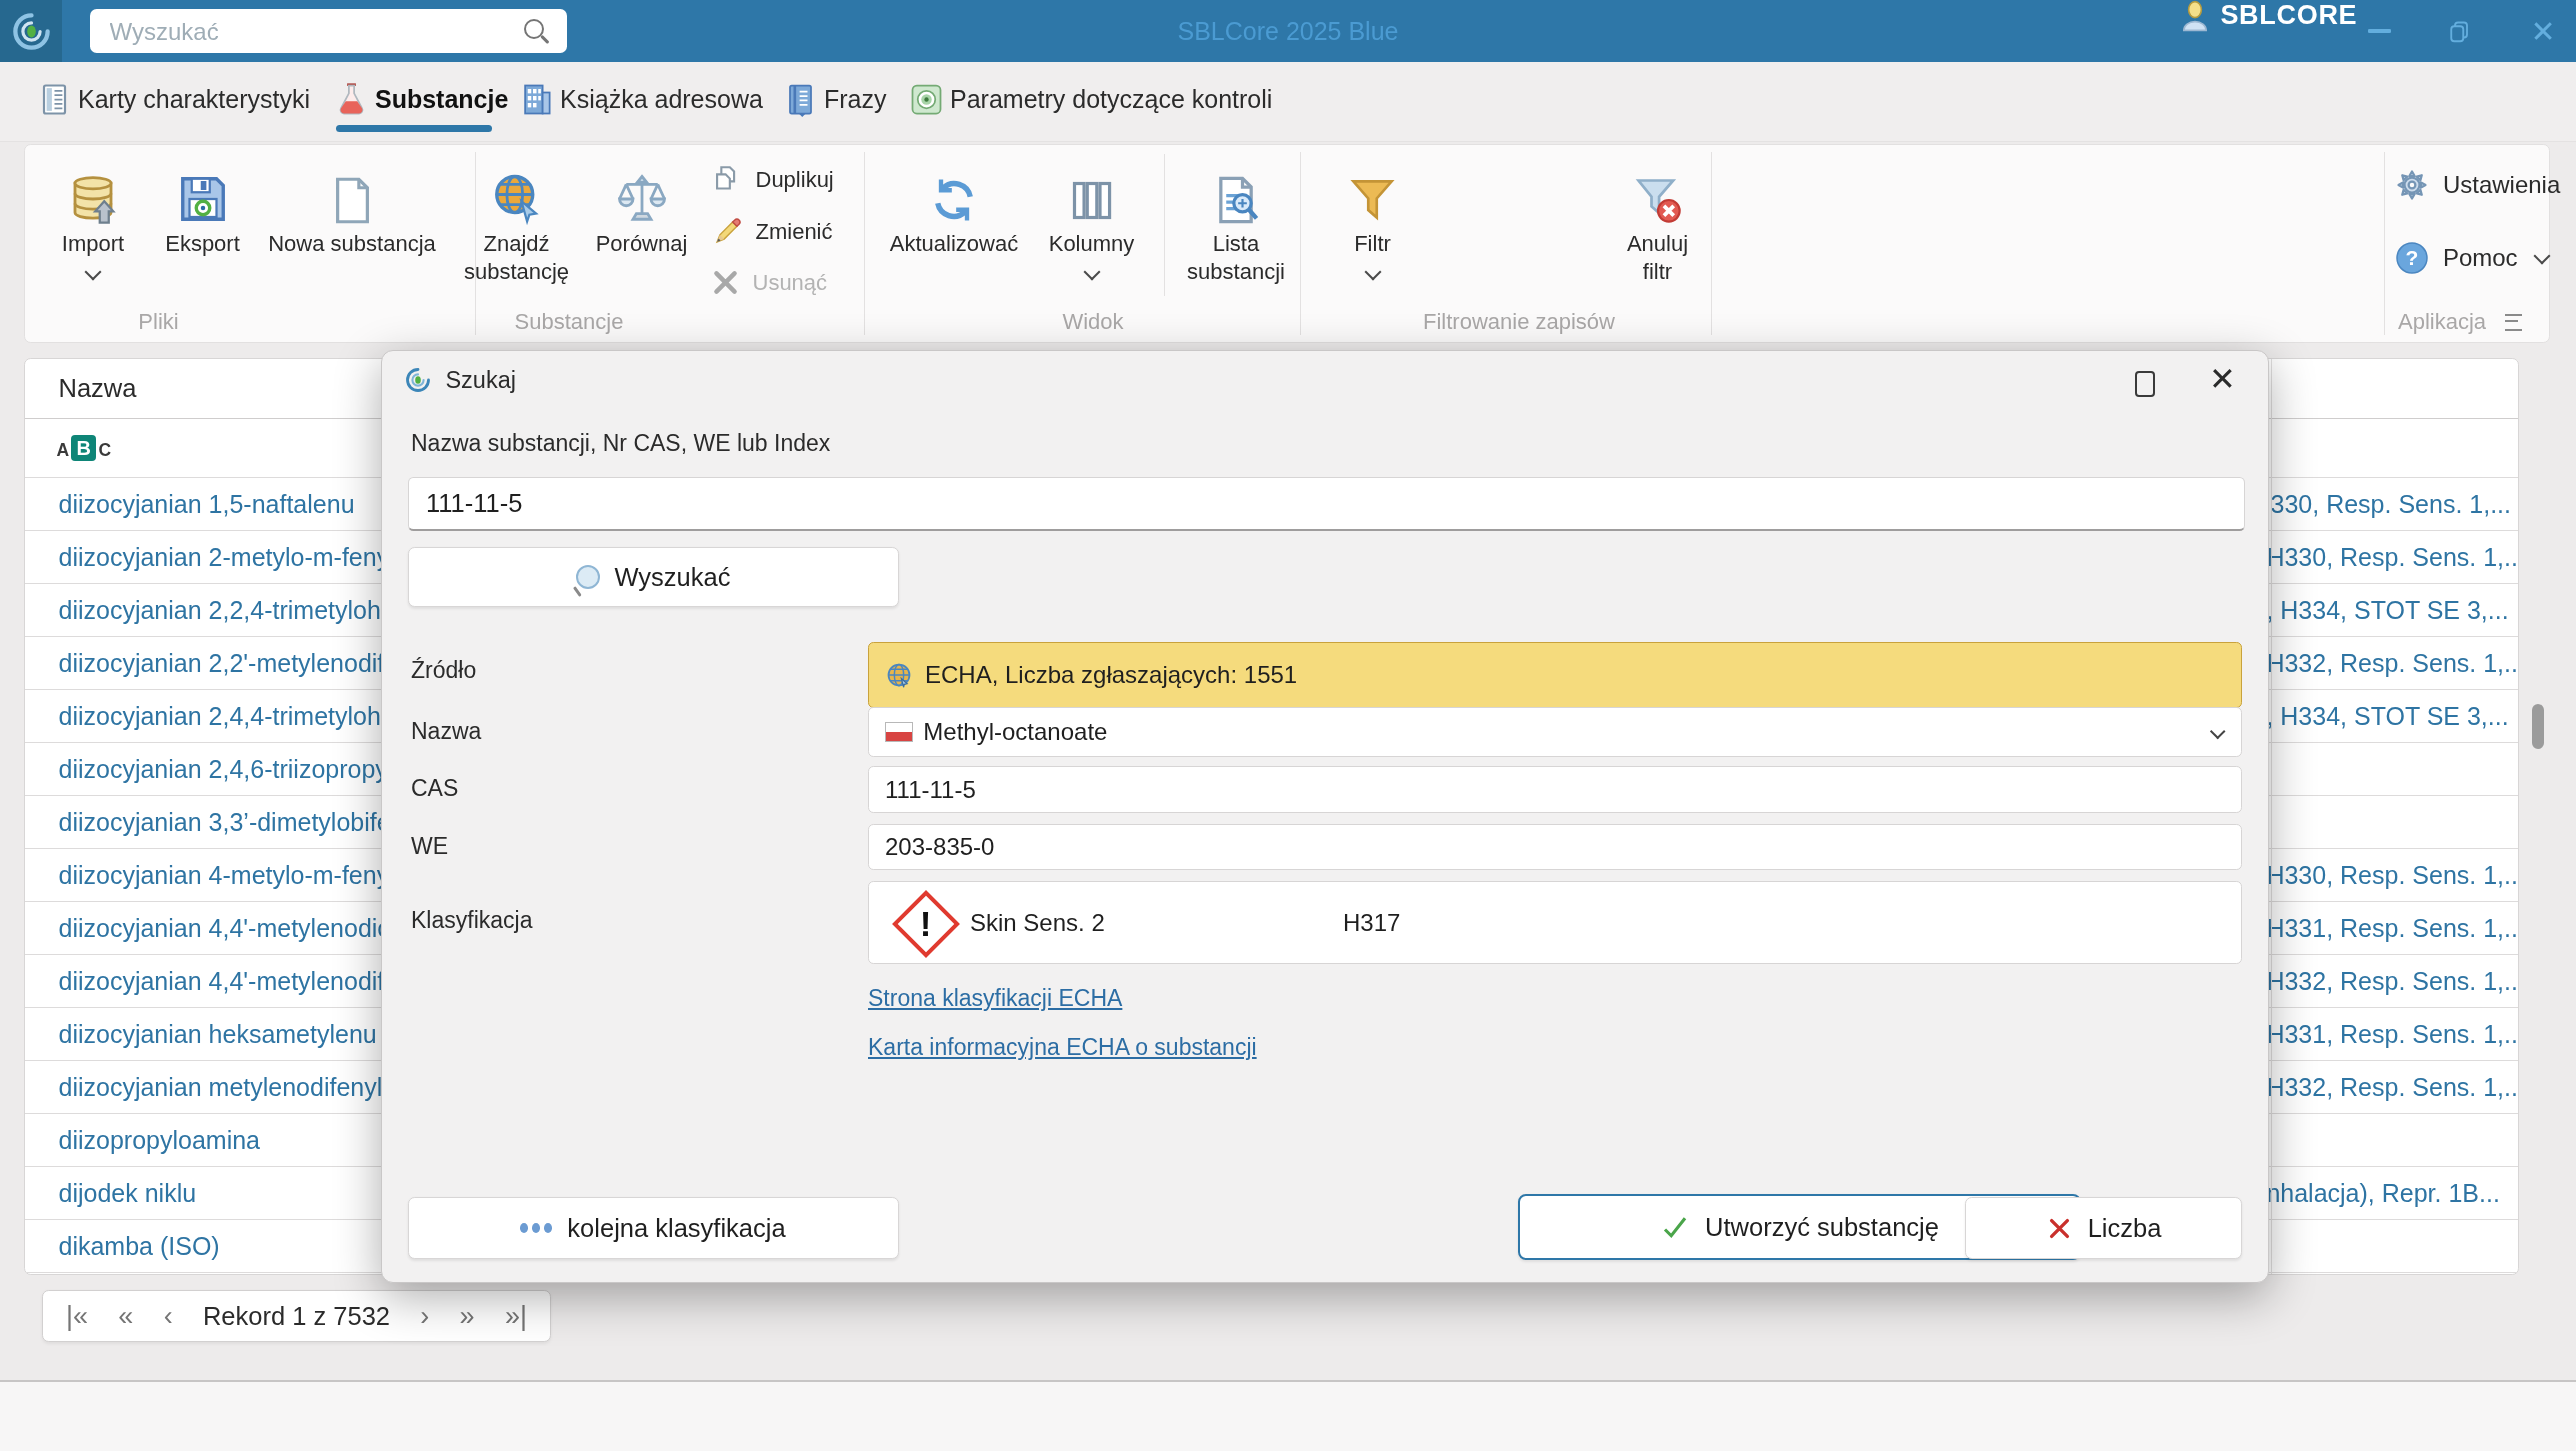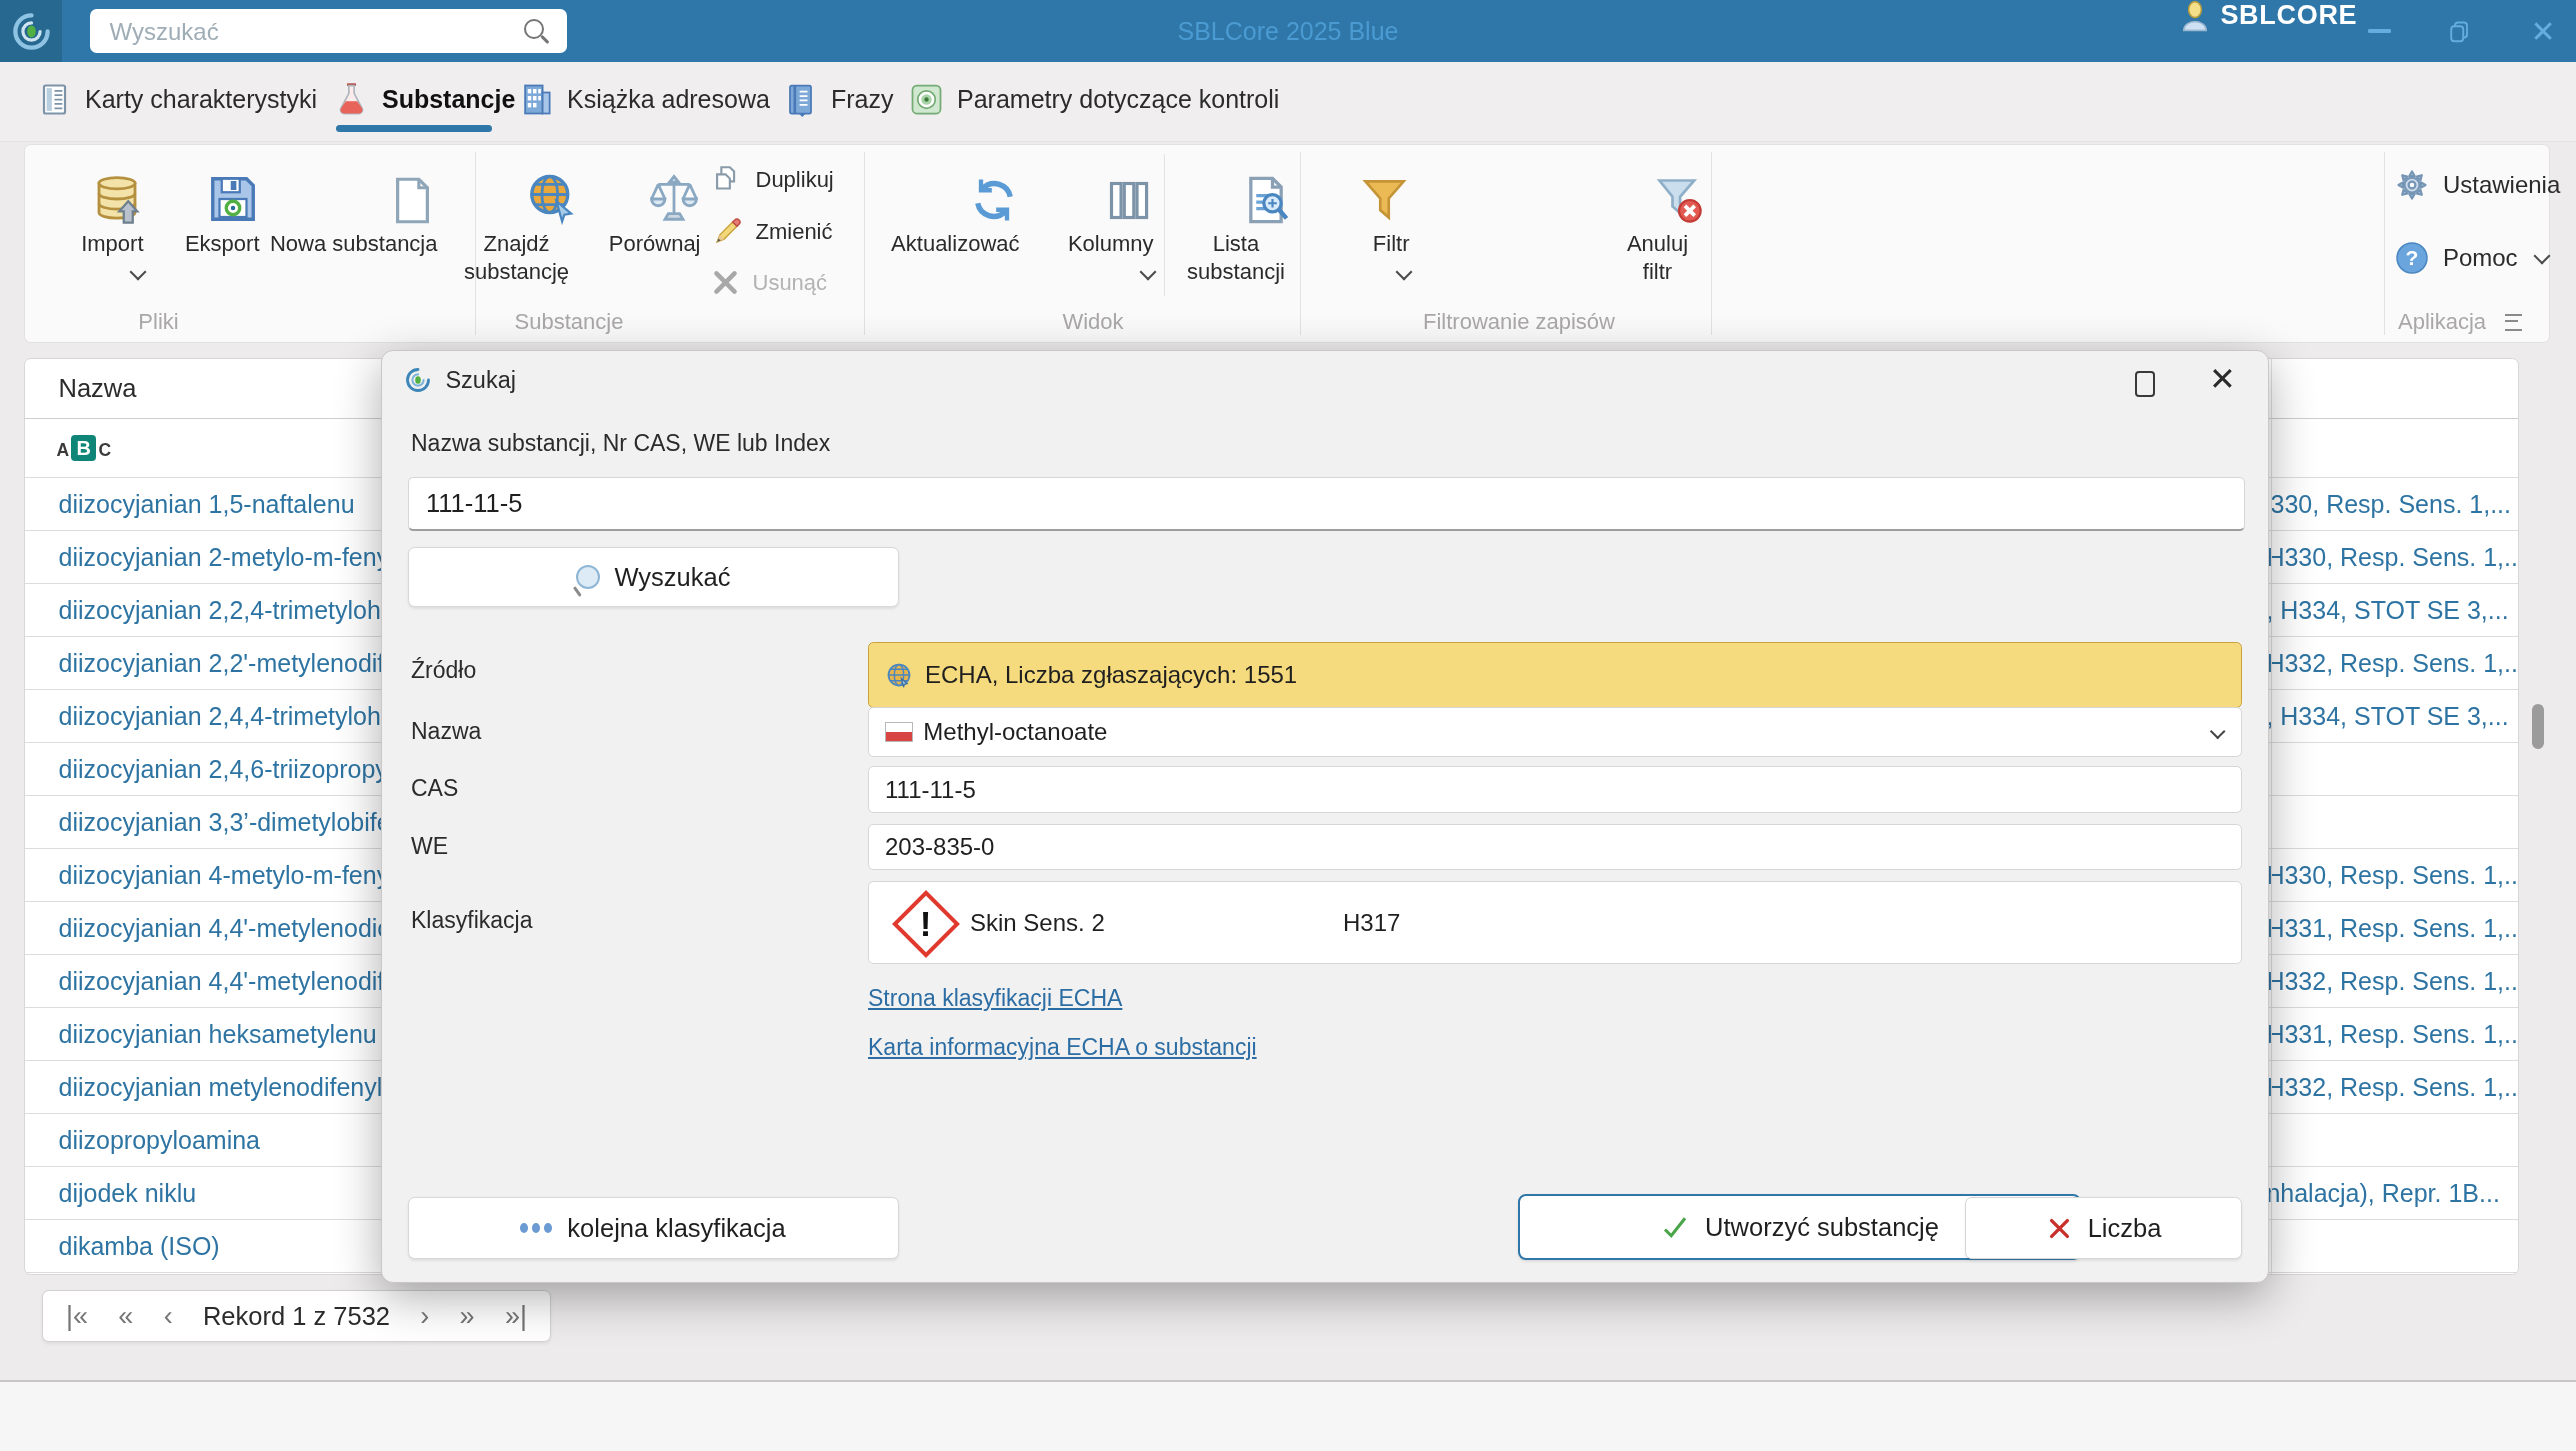--- a/index.html
+++ b/index.html
@@ -21,30 +21,30 @@
   .wtitle{position:absolute;left:0;right:0;top:0;height:62px;line-height:62px;text-align:center;
           color:#4b9bd2;font-size:25px;pointer-events:none}
   .account{position:absolute;left:2179px;top:0;height:62px;display:flex;align-items:flex-start;gap:9.4px;
            color:#fff;font-weight:bold;font-size:27px;letter-spacing:0.7px}
   .win-btn{position:absolute;top:0;height:62px;width:60px;display:flex;align-items:center;justify-content:center;color:#63aede}
   .minbar{width:23px;height:3.4px;background:#63aede;border-radius:1.3px}
   .closex{font-size:30px;font-weight:300}
 
   
   .tabbar{position:absolute;top:62px;left:0;width:100%;height:79px;background:#f0eeee;border-bottom:1.3px solid #e4e2e2}
-  .tab{position:absolute;top:0;height:75px;display:flex;align-items:center;gap:13px;font-size:25px;color:#2b2b2b}
+  .tab{position:absolute;top:0;height:75px;display:flex;align-items:center;gap:6px;font-size:25px;color:#2b2b2b}
   .tab.active{font-weight:bold;color:#111}
   .tab-underline{position:absolute;left:336px;top:63px;width:156px;height:7.4px;border-radius:4px;background:#2e77a8}
 
   
   .ribbon{position:absolute;left:23.5px;top:144px;width:2524px;height:197px;background:#fbfafa;
           border:0.7px solid #e2e0e0;border-radius:6.7px}
   .rsep{position:absolute;top:6.7px;height:183px;width:1.3px;background:#e3e1e1}
   .rsep.short{top:9.4px;height:142px}
-  .rbtn{position:absolute;top:8px;display:flex;flex-direction:column;align-items:flex-end;
+  .rbtn{position:absolute;top:8px;display:flex;flex-direction:column;align-items:center;
         font-size:22px;color:#2b2b2b;text-align:center;line-height:28px}
   .ric{height:73px;display:flex;align-items:flex-end;justify-content:center;padding-bottom:4px}
   .chev{width:10px;height:10px;border-right:2.7px solid #4a4a4a;border-bottom:2.7px solid #4a4a4a;
         transform:rotate(45deg);margin-top:8px}
   .sbtn{position:absolute;left:685px;display:flex;align-items:center;gap:12px;font-size:22px;height:43px}
   .sbtn.disabled{color:#b3b3b3}
   .appbtn{position:absolute;left:2369px;display:flex;align-items:center;gap:13.4px;font-size:24px;height:40px}
   .appbtn .chev{margin:0 0 4px 5.4px;border-color:#4a4a4a}
   .rgroup-label{position:absolute;top:164px;font-size:22px;color:#a9a7a7;text-align:center}
   .hamb{position:absolute;left:2480px;top:169px;width:17.5px;height:13.4px;border-top:2px solid #8a8a8a;

